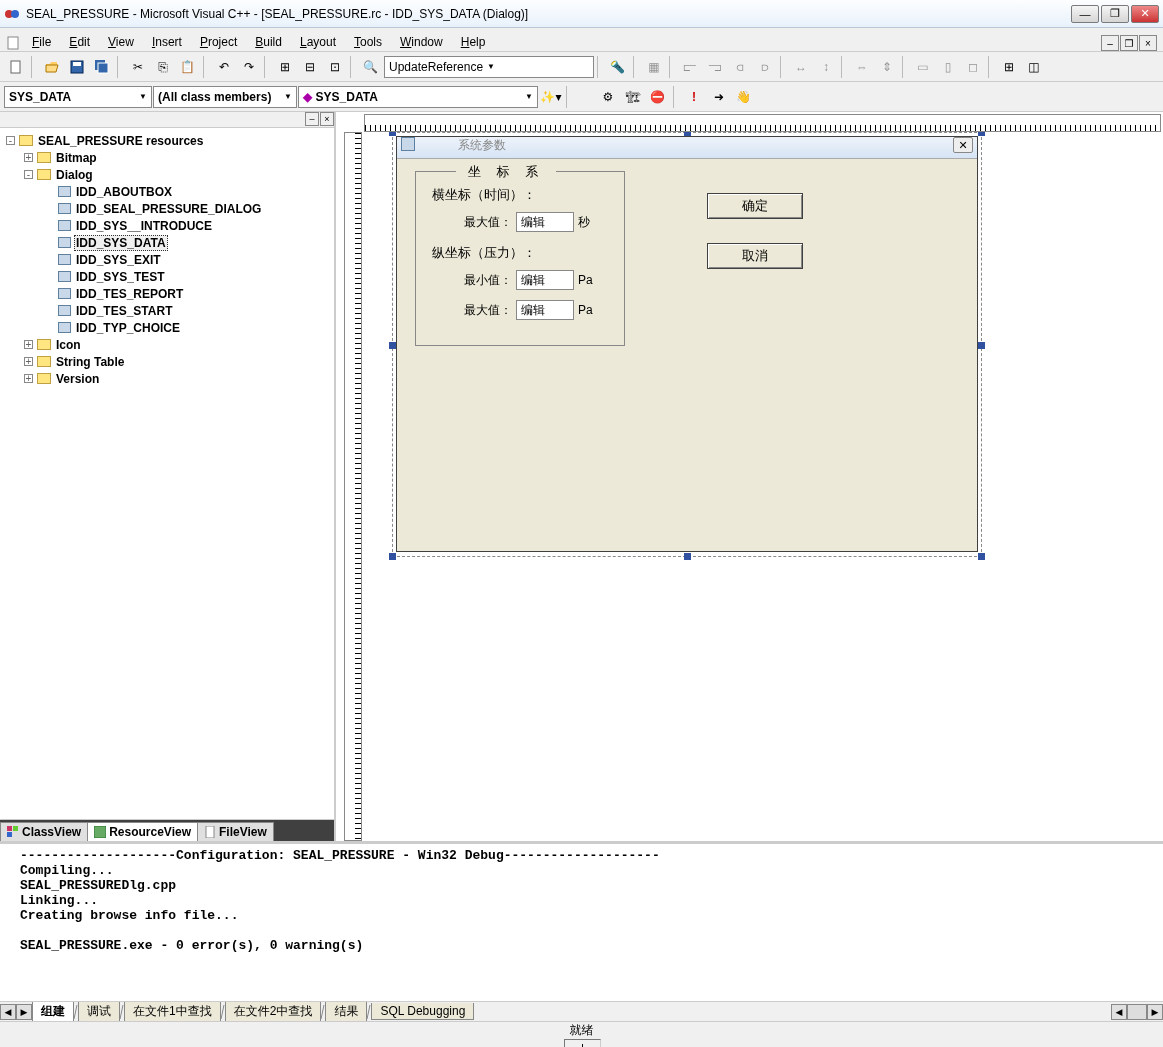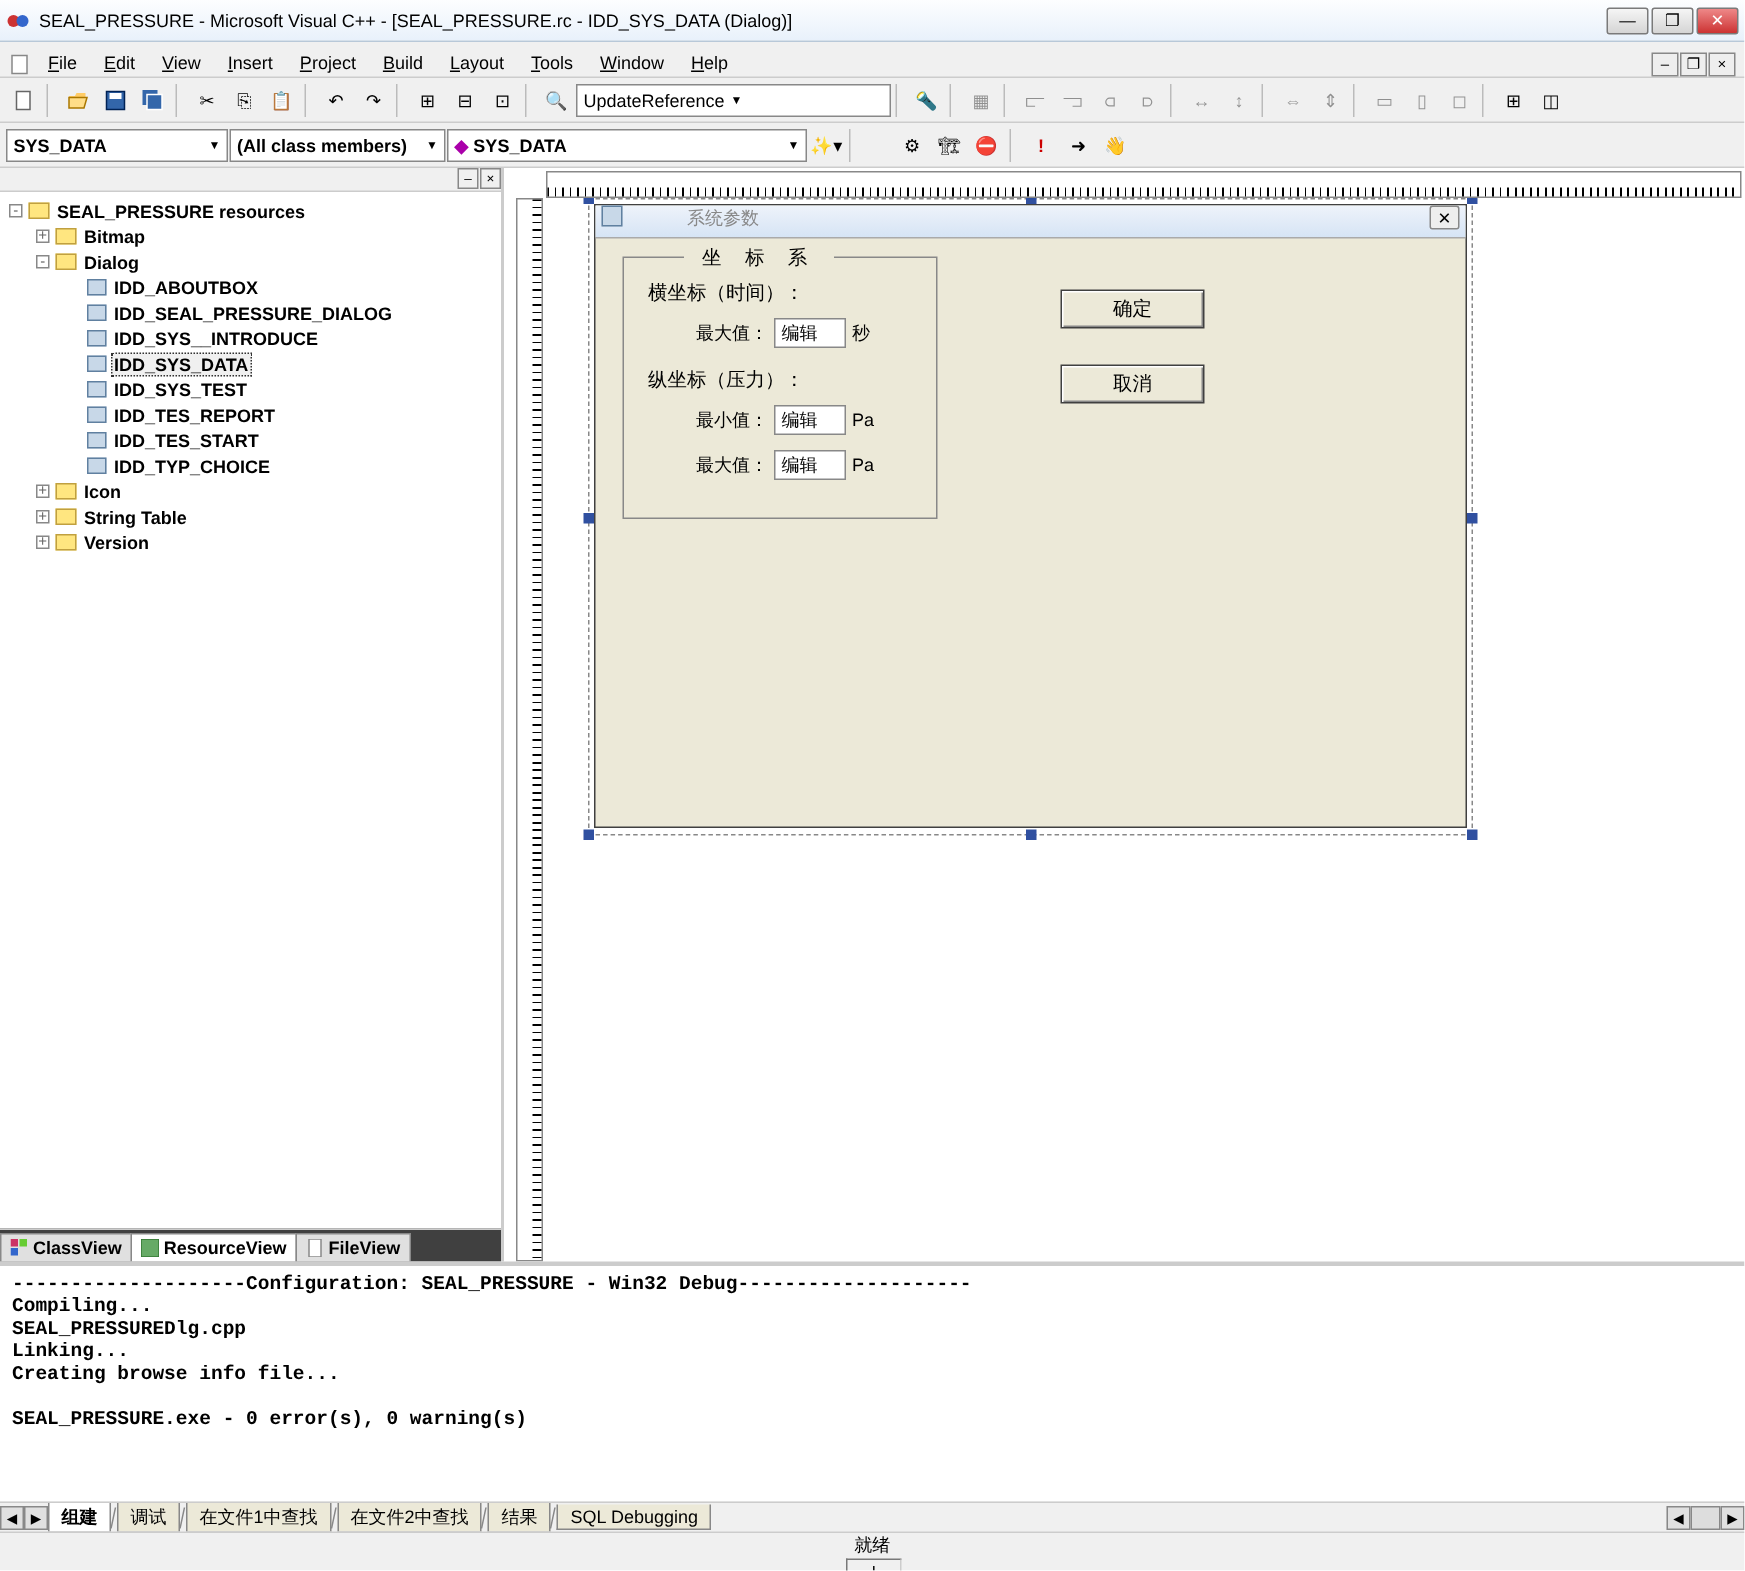--- a/index.html
+++ b/index.html
@@ -49,26 +49,26 @@
 .dialog-preview { position: absolute; left: 34px; top: 4px; width: 582px; height: 416px; background: #ece9d8; border: 1px solid #404040; }
 .dp-title { height: 22px; background: linear-gradient(#eef3fa,#d6e4f5); display: flex; align-items: flex-start; padding: 0 4px; border-bottom: 1px solid #aaa; gap: 37px; }
 .dp-title .dp-icon { width: 14px; height: 14px; border: 1px solid #6080a0; background: #c8d8e8; margin-right: 6px; }
 .dp-title .dp-text { flex: 1; color: #888; font-size: 12px; }
 .dp-title .dp-close { width: 20px; height: 16px; border: 1px solid #888; background: #eee; font-size: 11px; display: flex; align-items: center; justify-content: center; border-radius: 2px; }
 .dp-body { position: relative; padding: 10px; height: calc(100% - 22px); }
 .groupbox { position: absolute; left: 18px; top: 12px; width: 210px; height: 175px; border: 1px solid #888; }
 .gb-title { position: absolute; top: -9px; left: 40px; background: #ece9d8; padding: 0 12px; letter-spacing: 6px; font-size: 13px; }
 .field-row { position: absolute; left: 12px; display: flex; align-items: center; font-size: 13px; }
 .field-row .lbl { width: 72px; text-align: right; }
-.field-row .inp { width: 48px; height: 20px; border: 1px solid #888; background: #fff; margin: 0 4px; padding: 0 4px; display: flex; align-items: center; }
+.field-row .inp { width: 58px; height: 20px; border: 1px solid #888; background: #fff; margin: 0 4px; padding: 0 4px; display: flex; align-items: center; }
 .field-row .unit { width: 24px; }
 .section-lbl { position: absolute; left: 16px; font-size: 13px; }
 .dlg-btn { position: absolute; width: 96px; height: 26px; border: 1px solid #404040; background: #ece9d8; font-size: 13px; cursor: pointer; box-shadow: 1px 1px 0 #fff inset, -1px -1px 0 #888 inset; }
 .output { height: 180px; border-top: 3px solid #ccc; display: flex; flex-direction: column; }
-.output-text { flex: 1; overflow: auto; padding: 4px 8px; font-family: "Courier New", monospace; font-size: 13px; font-weight: bold; white-space: pre; }
+.output-text { flex: 1; overflow: auto; padding: 4px 8px; font-family: "Courier New", monospace; font-size: 13px; font-weight: bold; white-space: pre; margin-left: 12px; }
 .output-tabs { height: 20px; display: flex; align-items: center; background: #f0f0f0; border-top: 1px solid #ccc; }
 .output-tabs .nav { width: 16px; height: 16px; border: 1px solid #888; background: #e0e0e0; font-size: 9px; display: flex; align-items: center; justify-content: center; cursor: pointer; }
 .output-tabs .otab { padding: 1px 8px; border: 1px solid #888; border-top: none; background: #ece9d8; font-size: 12px; margin-right: -1px; cursor: pointer; }
 .output-tabs .otab.active { background: #fff; font-weight: bold; }
 .output-tabs .sep { border-left: 1px solid #888; height: 14px; margin: 0 2px; transform: skewX(-12deg); }
 .statusbar { height: 26px; background: #f0f0f0; border-top: 1px solid #ccc; display: flex; align-items: center; padding: 0 6px; font-size: 13px; flex-direction: column; }
 .statusbar .cell { border: 1px inset #ccc; padding: 1px 12px; margin-left: 2px; height: 20px; display: flex; align-items: center; }
 .statusbar .status-text { flex: 1; }
 svg { display: block; }
 </style>
@@ -245,20 +245,26 @@
           <span class="ficon">
             <span class="dlg-icon"></span>
           </span>
           <span class="label">IDD_SYS__INTRODUCE</span>
         </div>
       <div class="tree-node selected" style="padding-left:52px">
           <span class="ficon">
             <span class="dlg-icon"></span>
           </span>
           <span class="label">IDD_SYS_DATA</span>
+        </div>
+      <div class="tree-node" style="padding-left:52px">
+          <span class="ficon">
+            <span class="dlg-icon"></span>
+          </span>
+          <span class="label">IDD_SYS_EXIT</span>
         </div>
       <div class="tree-node" style="padding-left:52px">
           <span class="ficon">
             <span class="dlg-icon"></span>
           </span>
           <span class="label">IDD_SYS_TEST</span>
         </div>
       <div class="tree-node" style="padding-left:52px">
           <span class="ficon">
             <span class="dlg-icon"></span>

